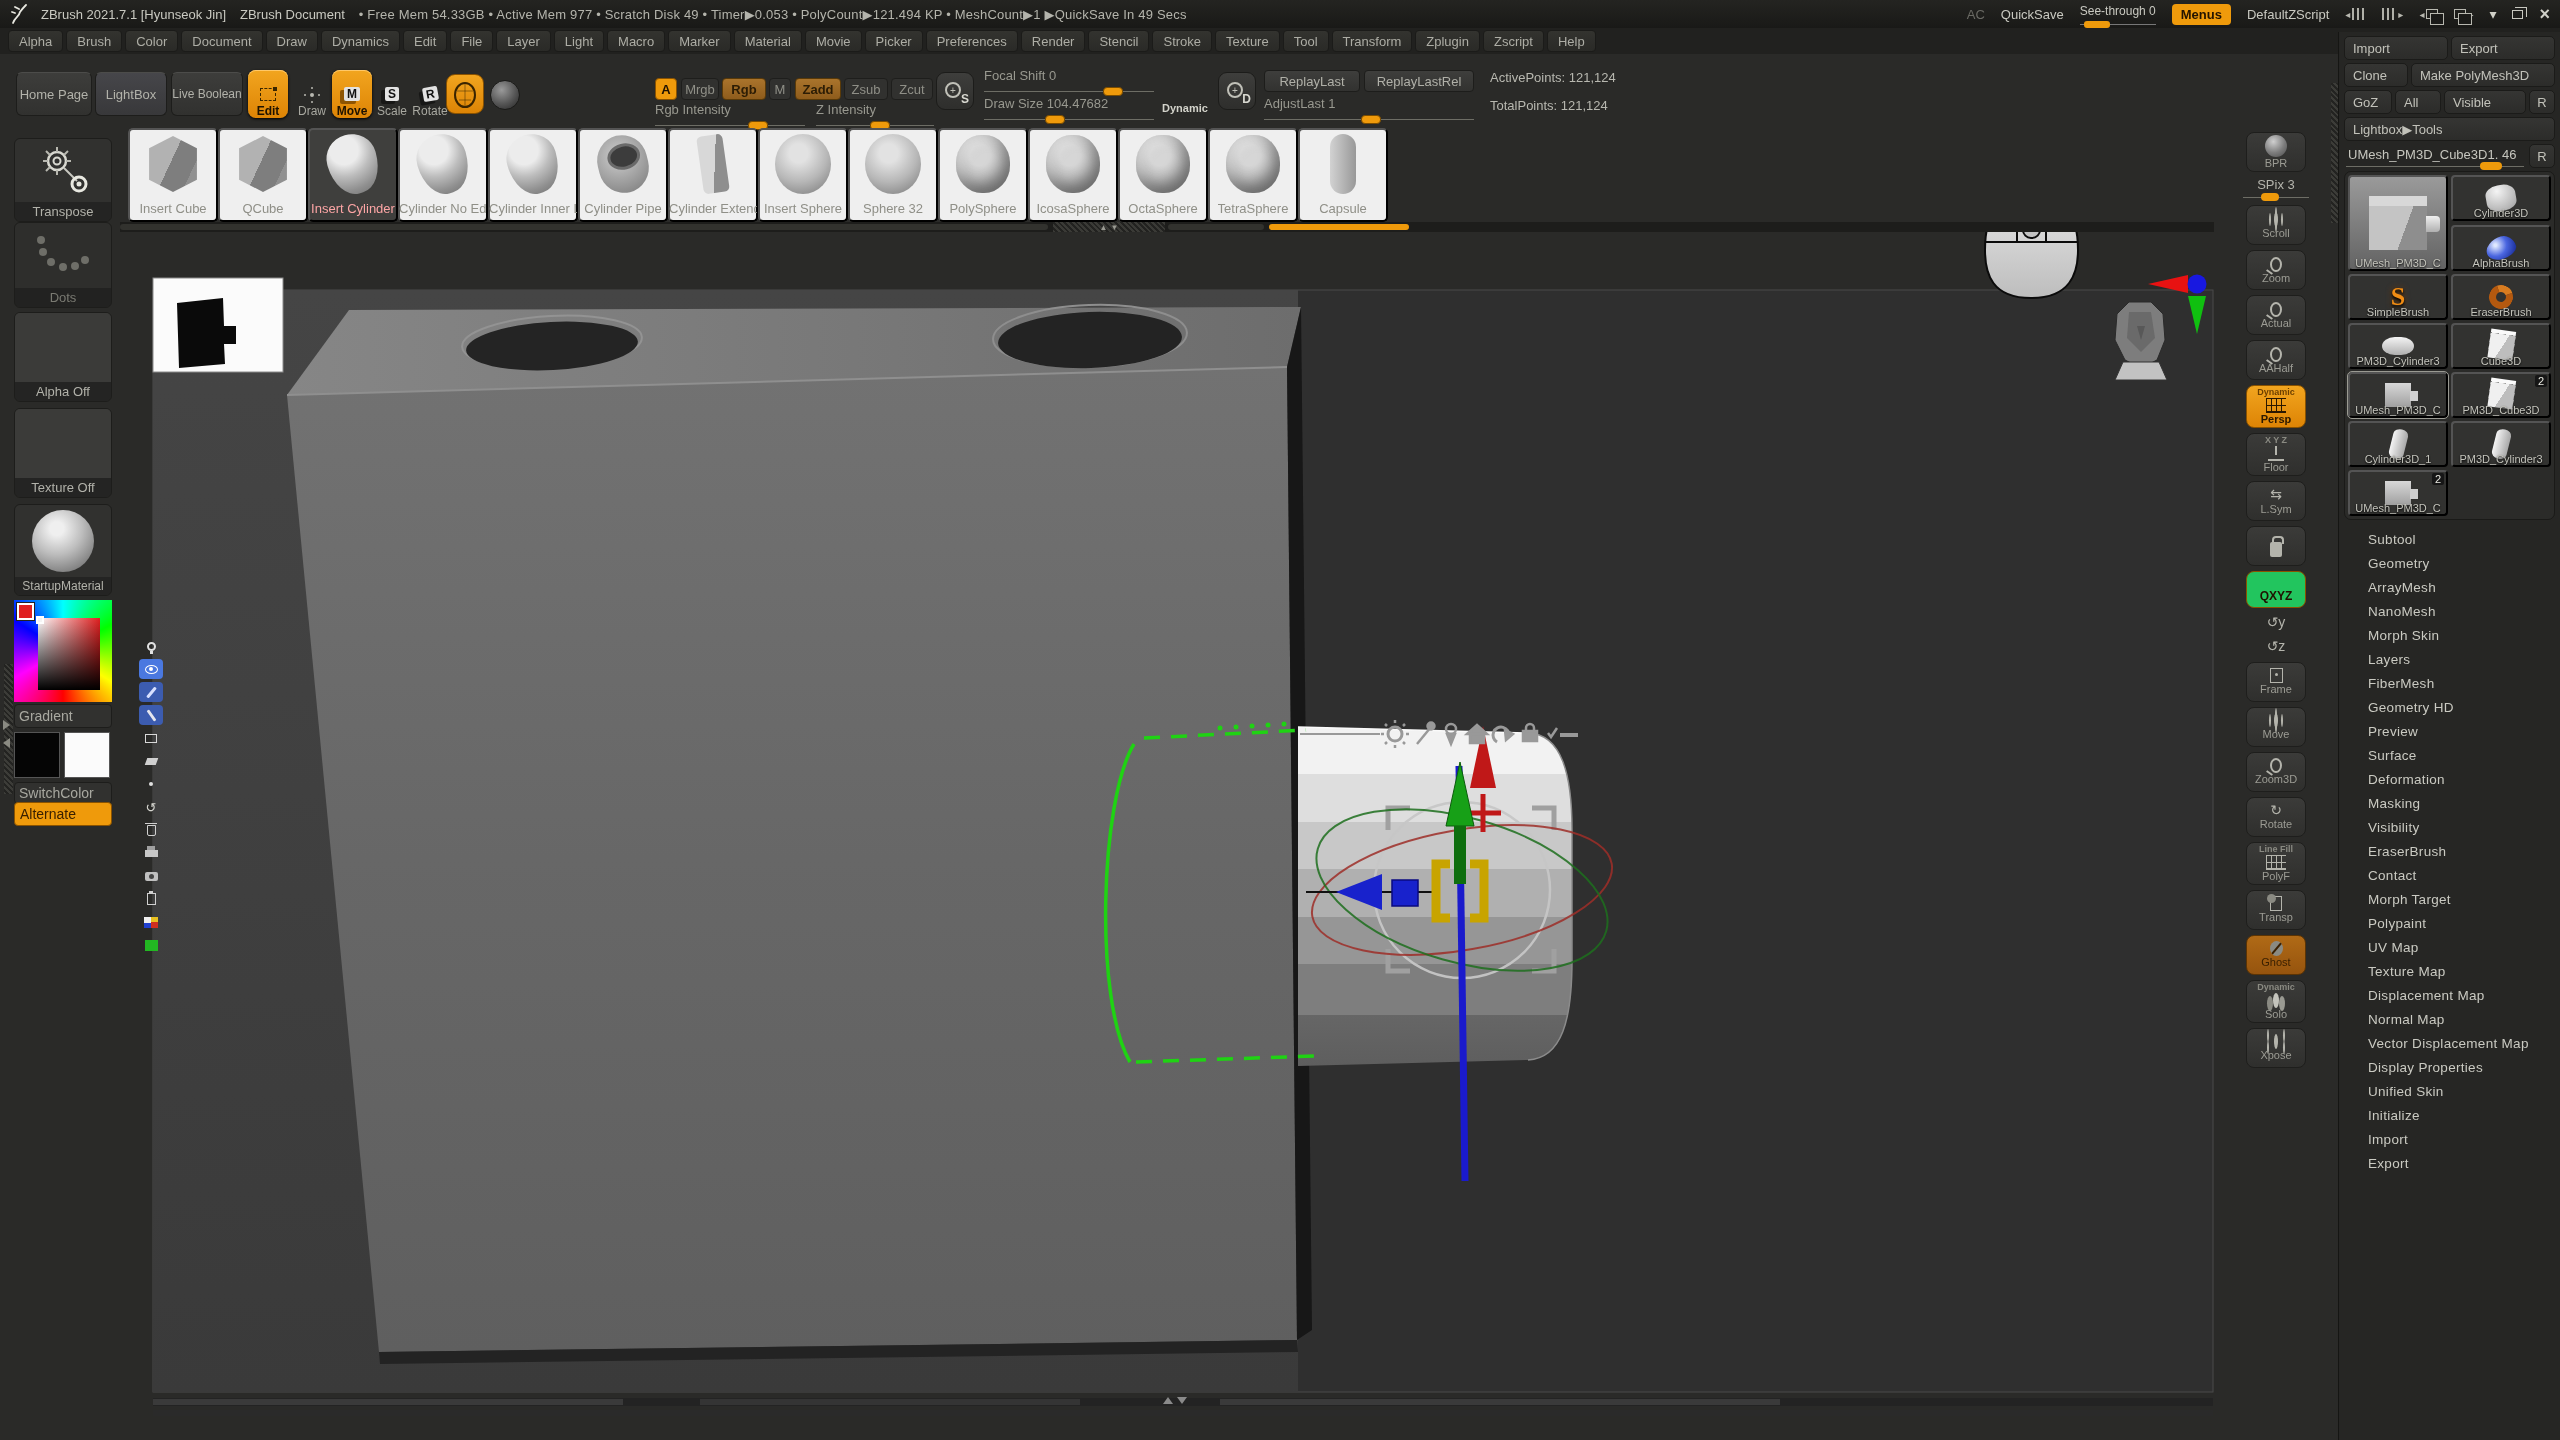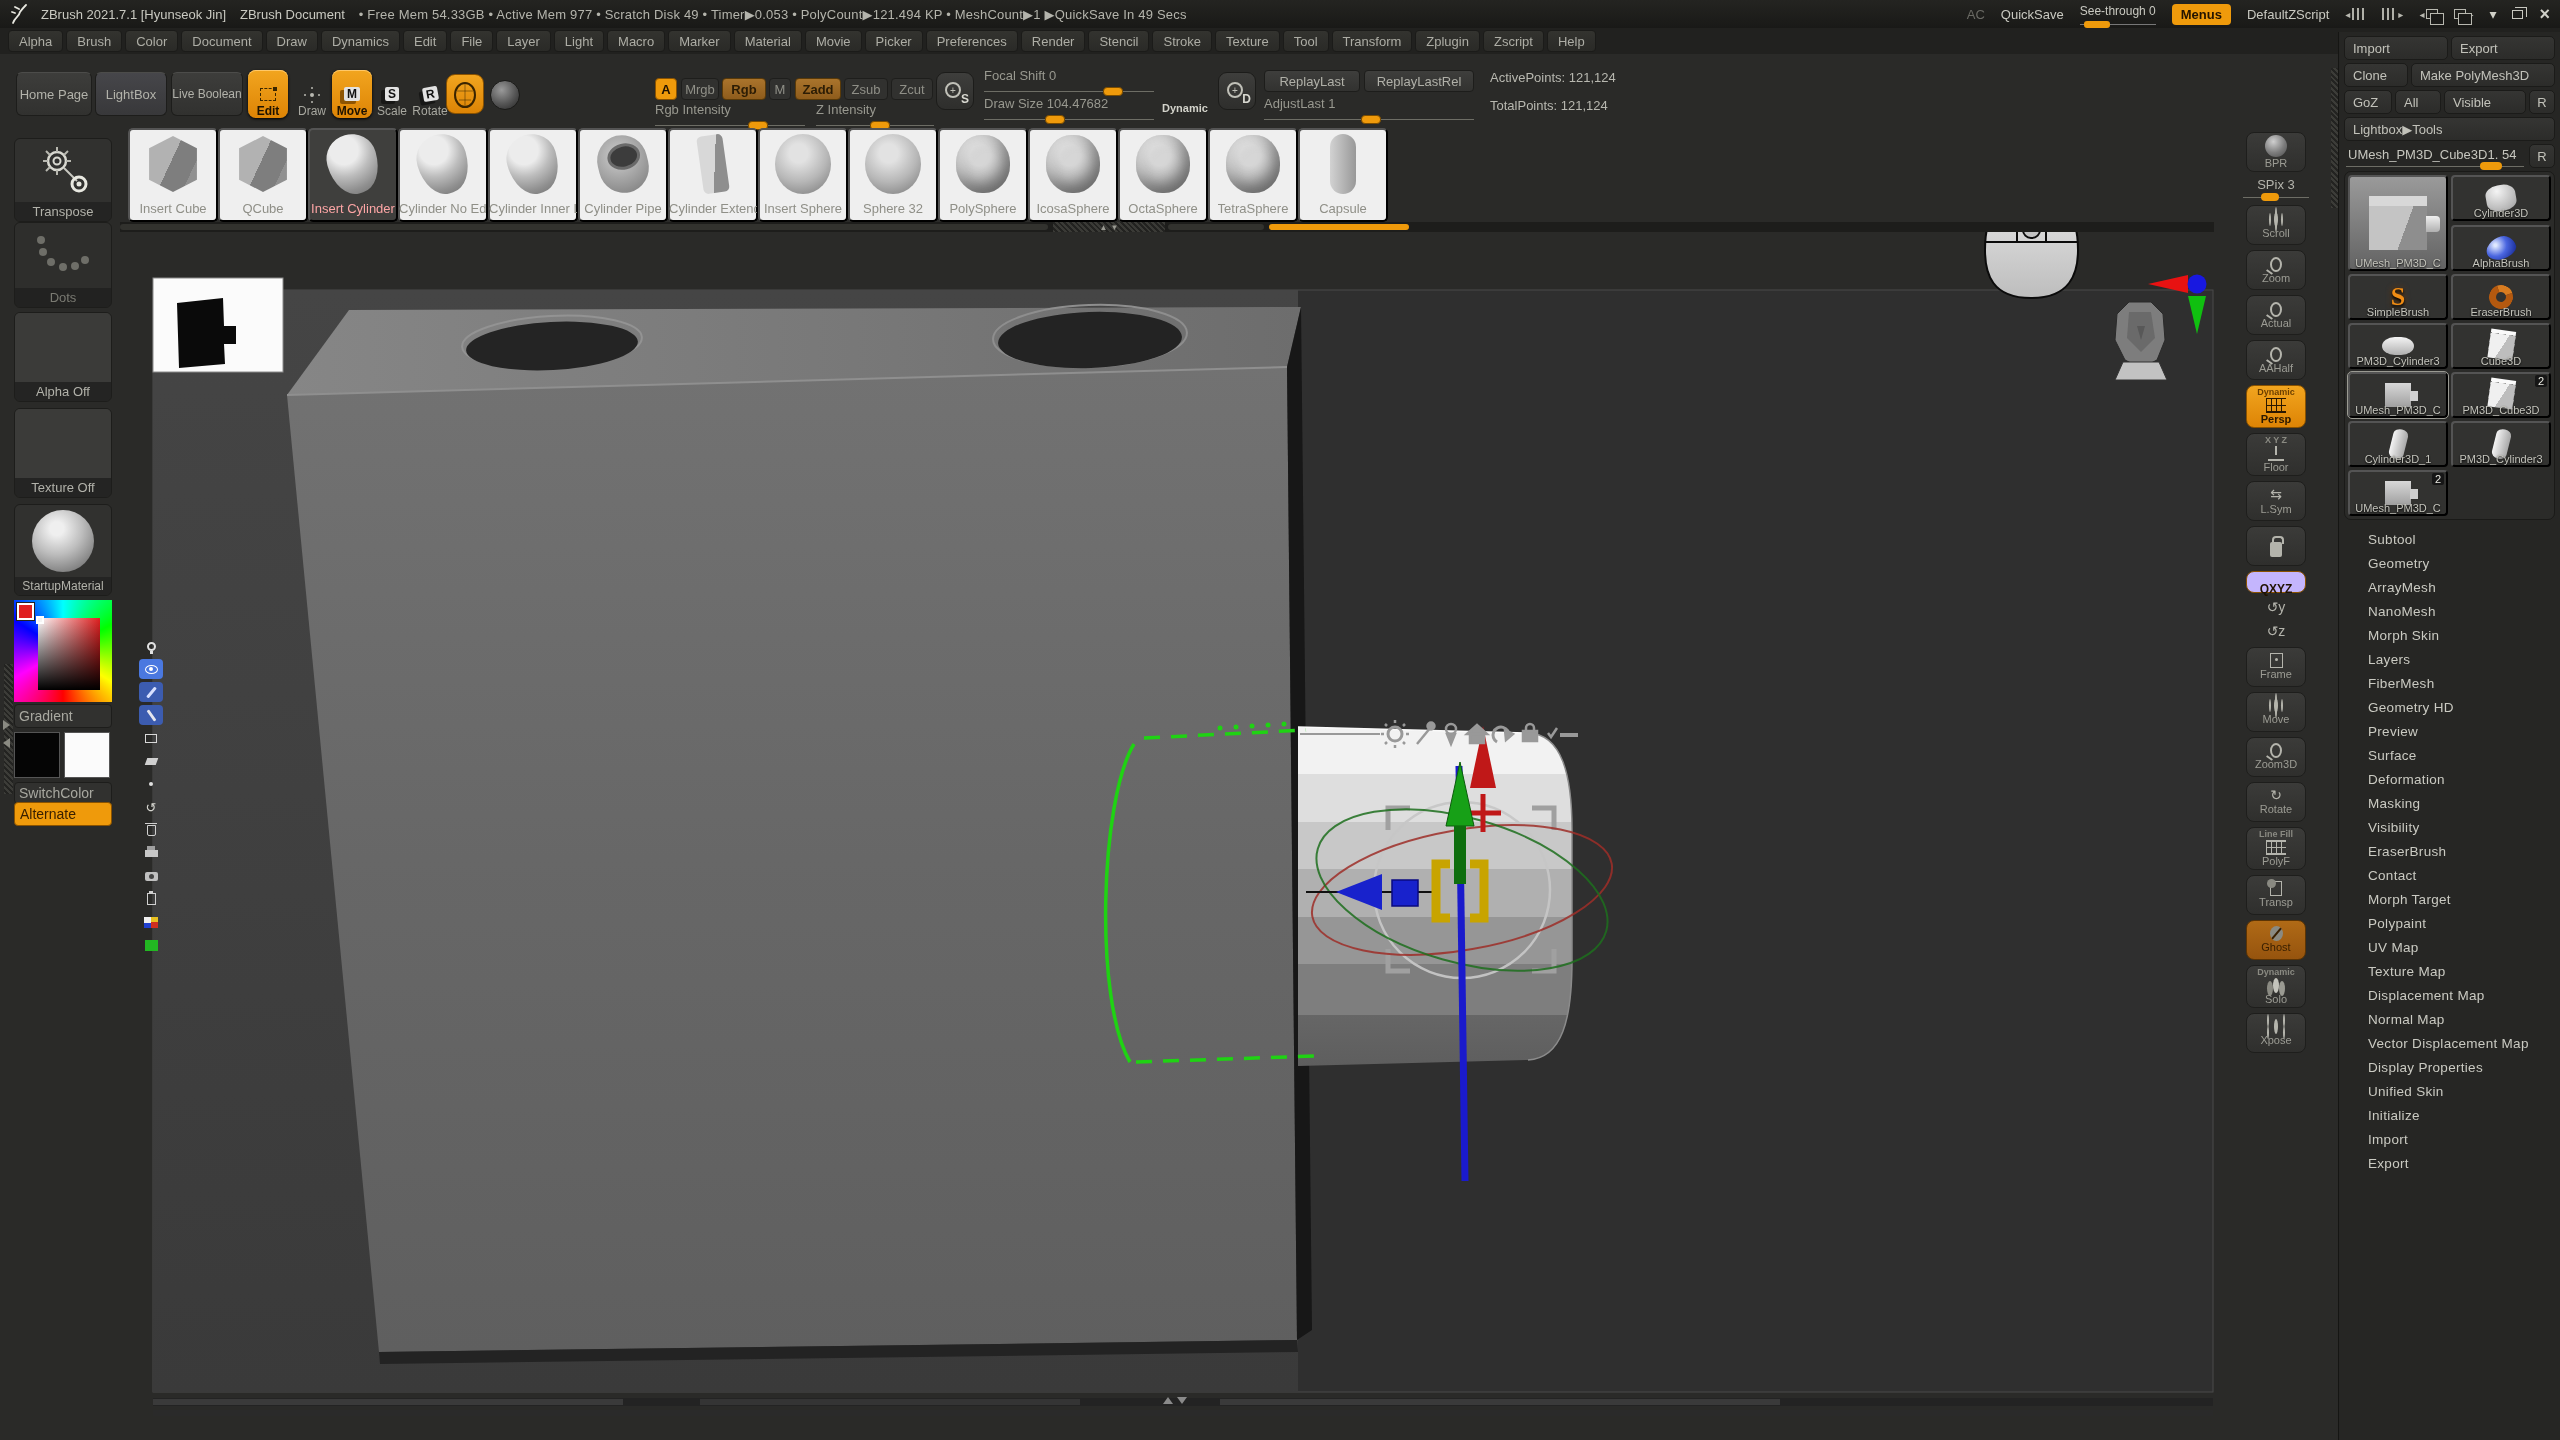--- a/index.html
+++ b/index.html
@@ -131,21 +131,21 @@
   .rsbtn{width:60px;min-height:40px;background:linear-gradient(#3b3b39,#2f2f2d);border:1px solid #1e1e1c;border-radius:8px;color:#9c9c94;font-size:11px;display:flex;flex-direction:column;align-items:center;justify-content:center;line-height:1.1;padding:2px 0}
   .rsbtn .rs-banner{font-size:9px;font-weight:bold;color:#8a8a82}
   .rsbtn .rs-label{font-size:11px}
   .rsbtn .icon{min-height:15px;display:flex;align-items:center;justify-content:center;font-size:14px;color:#b4b4ac}
   .rsbtn.on{background:linear-gradient(#f2a51f,#dd8405);color:#2a1800;border-color:#8a5200}
   .rsbtn.on .rs-label{color:#2a1800;font-weight:bold}
   .rsbtn.on .rs-banner{color:#6b3f00}
   .rsbtn.on .icon{color:#2a1800}
   .rsbtn.ghost{background:linear-gradient(#b06a16,#96540e);border-color:#5c3404}
   .rsbtn.ghost .rs-label{color:#3a2000}
-  .rsbtn.pill{min-height:20px;height:22px;background:#c4b5fd;border-color:#8a5200}
+  .rsbtn.pill{min-height:20px;height:37px;background:#22c55e;border-color:#8a5200}
   .rsbtn.pill .rs-label{color:#201200;font-weight:bold;font-size:12px}
   .rsbtn.bare{background:none;border:none;min-height:18px}
   .spixrow{width:66px;color:#b4b4ac;font-size:13px;text-align:center;position:relative;padding-bottom:8px}
   .spixrow .track{position:absolute;left:0;right:0;bottom:2px;height:1px;background:#6d6d65}
   .spixrow .handle{position:absolute;left:18px;bottom:-1px;width:18px;height:8px;border-radius:4px;background:#ef9a0b}
   .ic-sphere{width:22px;height:22px;border-radius:50%;background:radial-gradient(circle at 38% 30%,#cfcfcf,#7c7c7c 55%,#4a4a4a)}
   .ic-mag{width:12px;height:12px;border:2px solid #b4b4ac;border-radius:50%;position:relative}
   .ic-mag::after{content:"";position:absolute;left:-6px;bottom:-3px;width:7px;height:2px;background:#b4b4ac;transform:rotate(35deg)}
   .ic-hand{width:4px;height:4px;background:#b4b4ac;border-radius:50%;box-shadow:0 -6px 0 -1px #b4b4ac,0 6px 0 -1px #b4b4ac,-6px 0 0 -1px #b4b4ac,6px 0 0 -1px #b4b4ac}
   .ic-grid{width:20px;height:13px;background:linear-gradient(#0000 0 45%,currentColor 45% 55%,#0000 55%),repeating-linear-gradient(90deg,currentColor 0 1.5px,#0000 1.5px 5px),linear-gradient(currentColor 0 1.5px,#0000 1.5px calc(100% - 1.5px),currentColor 0)}
@@ -878,21 +878,21 @@
     <button class="tbtn" style="width:48px">GoZ</button>
     <button class="tbtn" style="width:46px">All</button>
     <button class="tbtn grow">Visible</button>
     <button class="tbtn" style="width:26px;text-align:center;padding:0">R</button>
   </div>
   <div class="trow">
     <button class="tbtn grow">Lightbox▶Tools</button>
   </div>
   <div class="trow">
     <div class="tray-slider">
-      <span>UMesh_PM3D_Cube3D1. 54</span>
+      <span>UMesh_PM3D_Cube3D1. 46</span>
       <span class="track"></span><span class="handle"></span>
     </div>
     <button class="tbtn" style="width:26px;text-align:center;padding:0">R</button>
   </div>
 
   <div class="tray-tools">
     <button class="tcell big">
       <span class="cur-cube"></span>
       <span class="tlab">UMesh_PM3D_C</span>
     </button>

